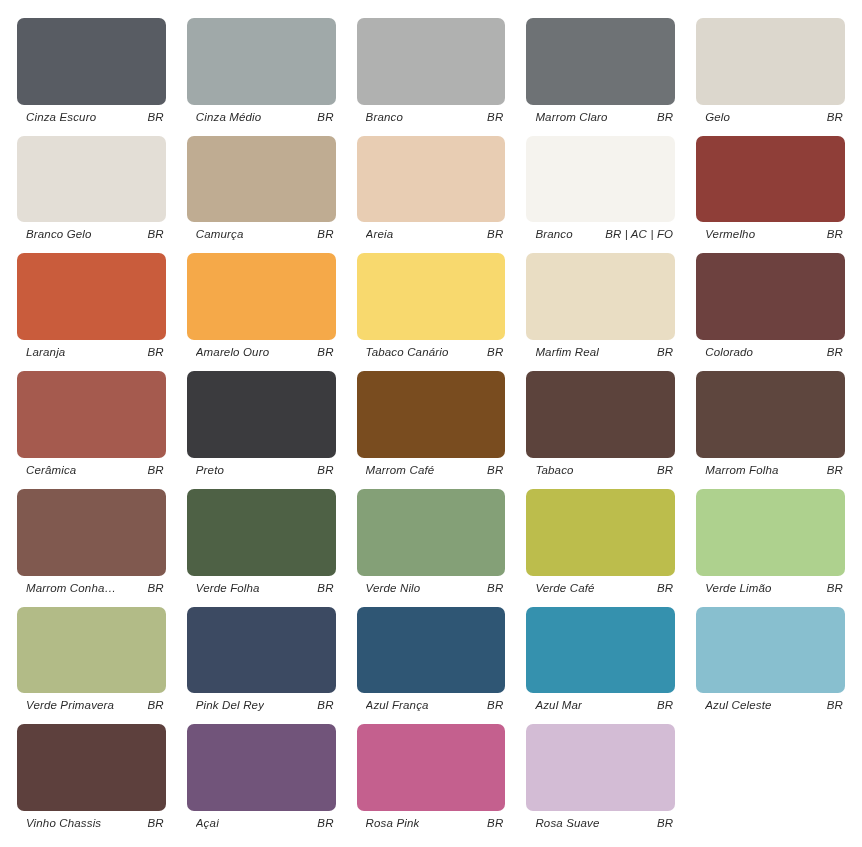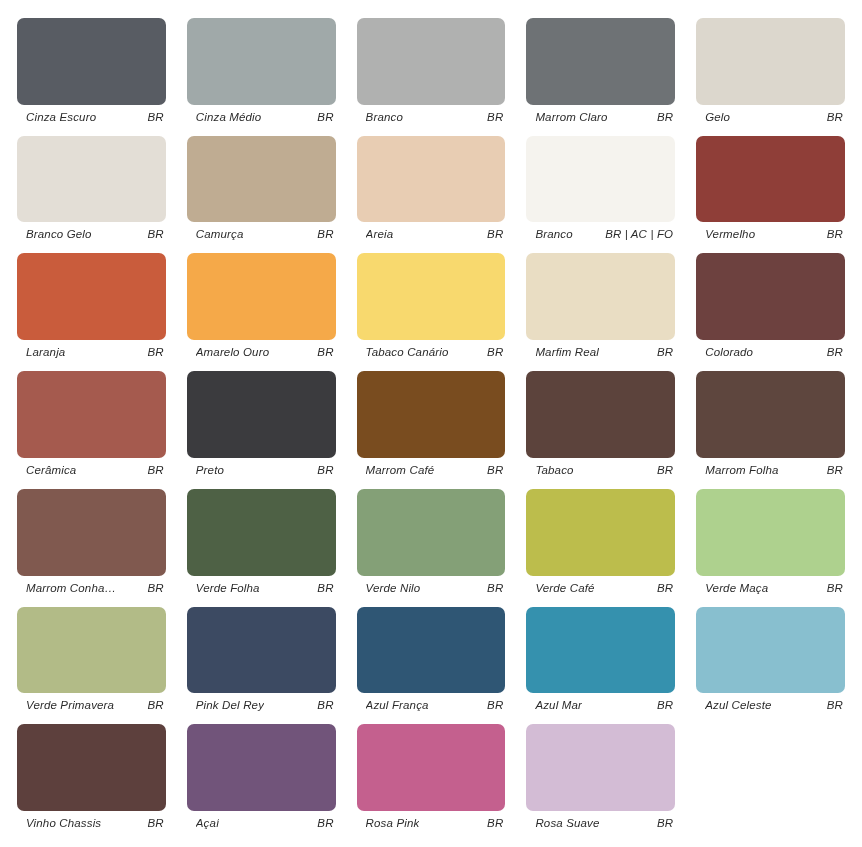--- a/index.html
+++ b/index.html
@@ -236,21 +236,21 @@
     <div class="swatch-cell">
       <div class="swatch-chip" style="background-color: rgb(188, 189, 76);"></div>
       <div class="swatch-meta">
         <span class="swatch-name">Verde Café</span>
         <span class="swatch-code">BR</span>
       </div>
     </div>
     <div class="swatch-cell">
       <div class="swatch-chip" style="background-color: rgb(174, 209, 142);"></div>
       <div class="swatch-meta">
-        <span class="swatch-name">Verde Maça</span>
+        <span class="swatch-name">Verde Limão</span>
         <span class="swatch-code">BR</span>
       </div>
     </div>
     <div class="swatch-cell">
       <div class="swatch-chip" style="background-color: rgb(178, 187, 135);"></div>
       <div class="swatch-meta">
         <span class="swatch-name">Verde Primavera</span>
         <span class="swatch-code">BR</span>
       </div>
     </div>

